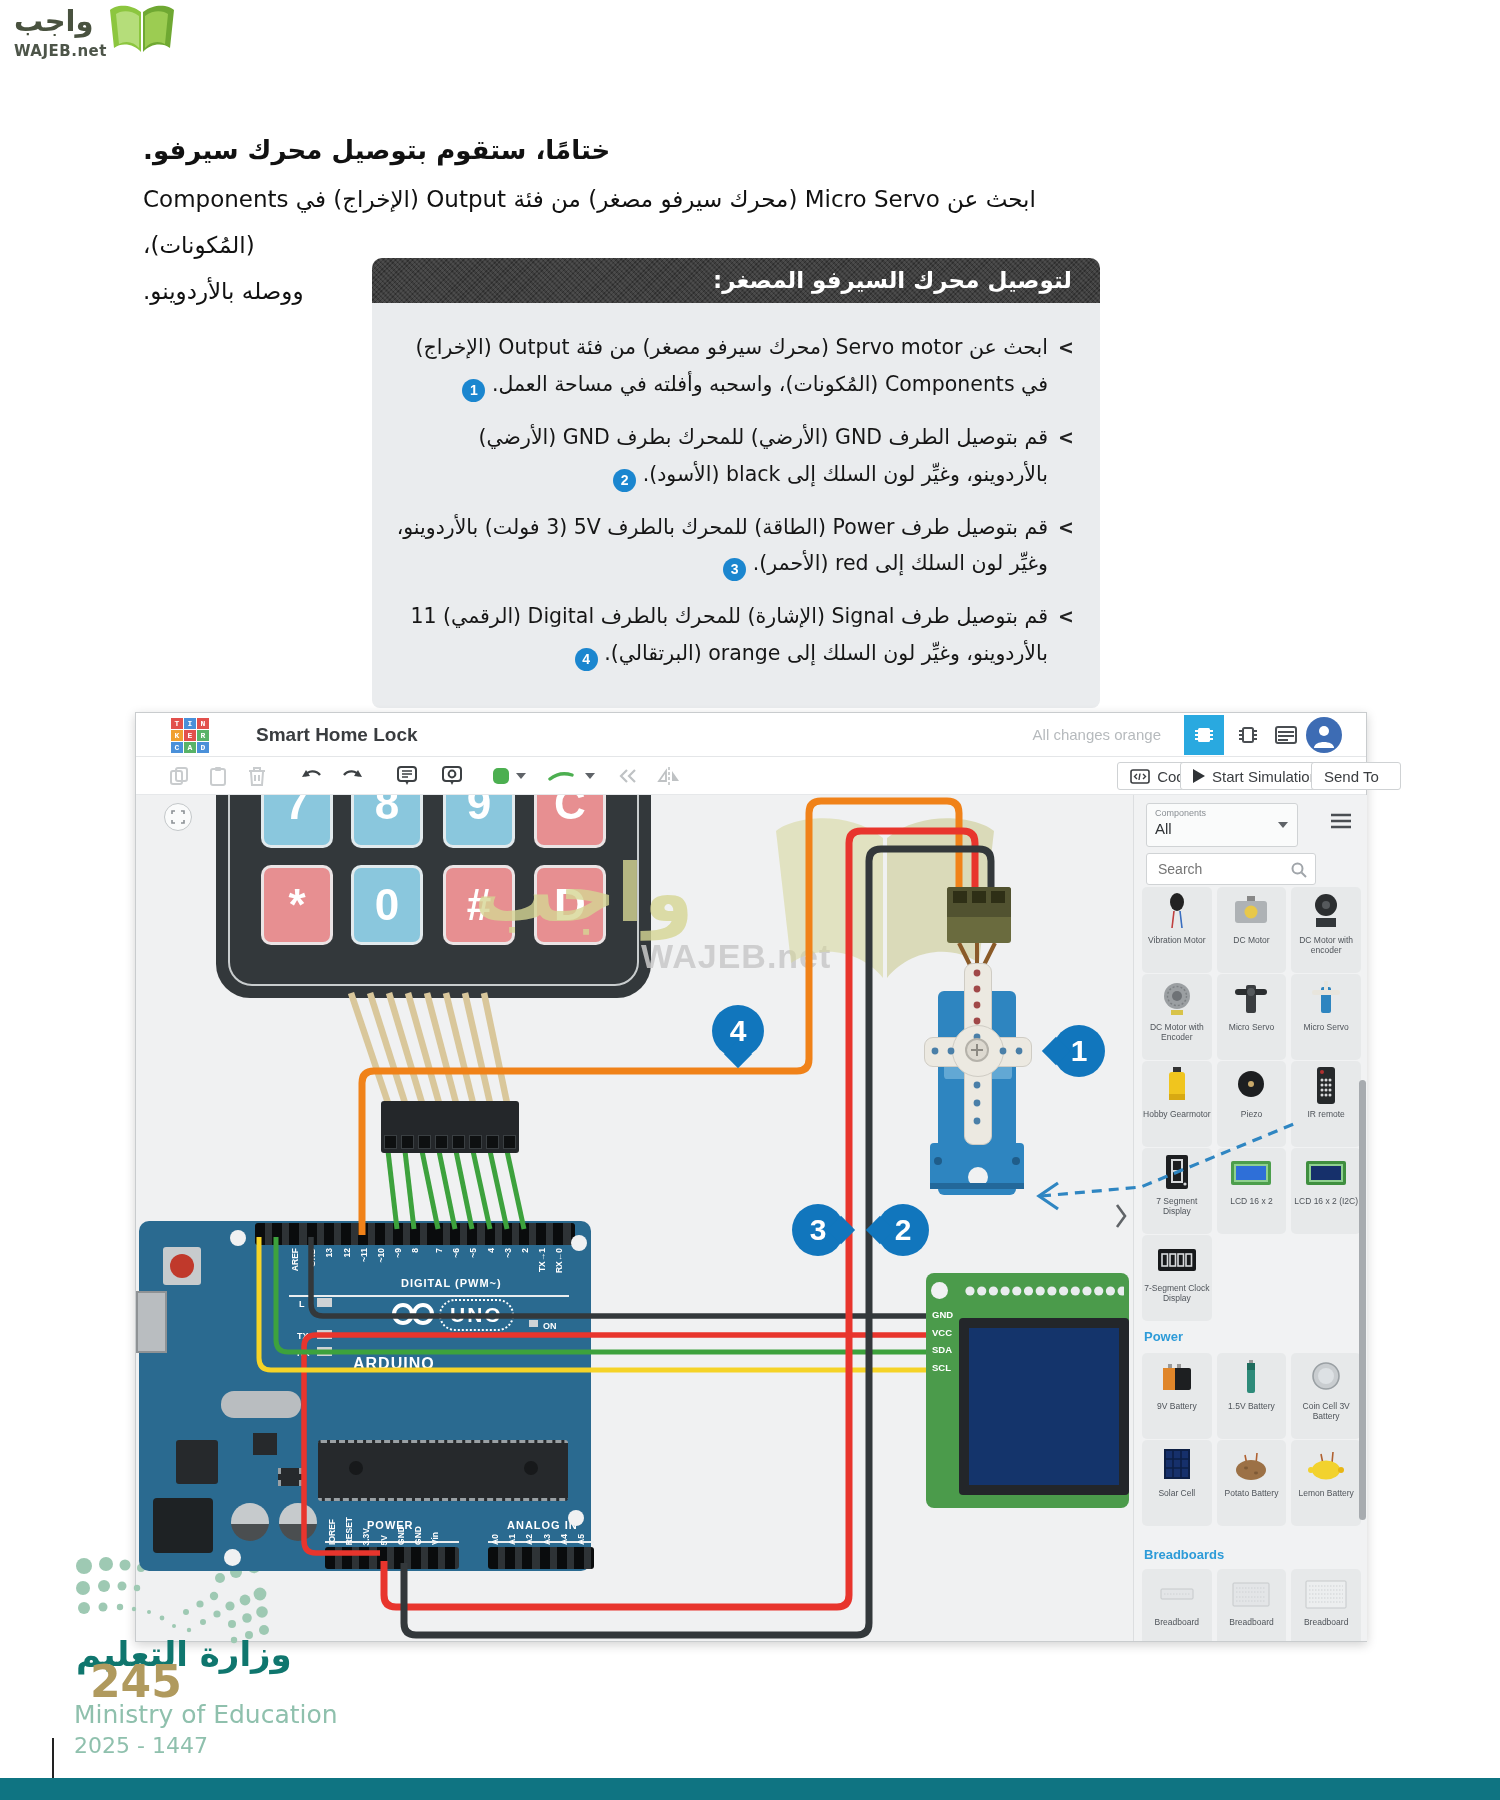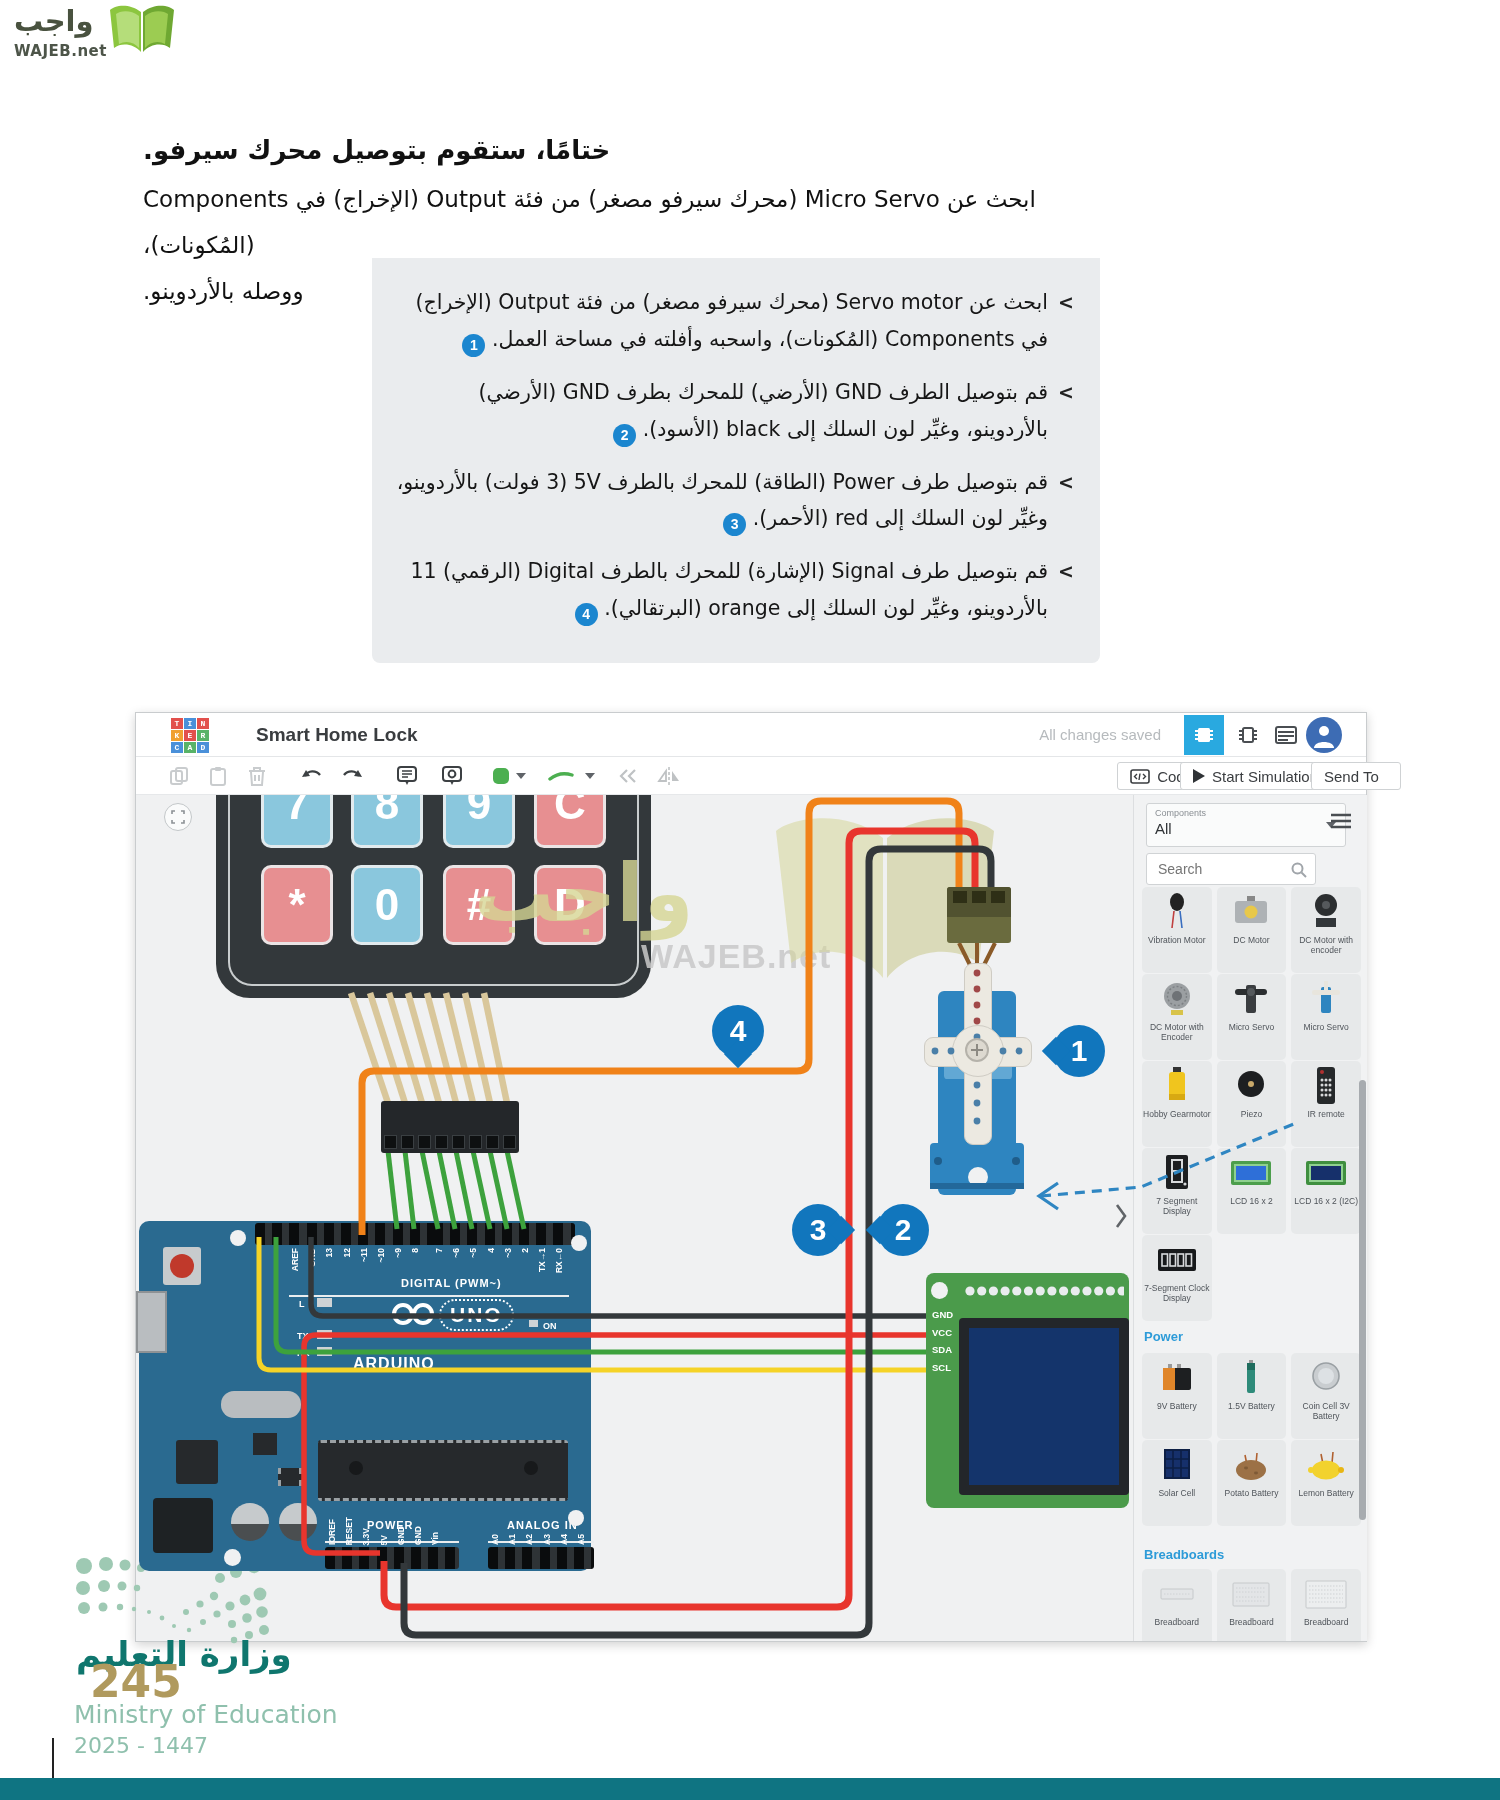--- a/index.html
+++ b/index.html
@@ -108,21 +108,21 @@
   .oconn i{position:absolute;top:4px;width:14px;height:12px;background:#2e2f16;}
 
   
   .pin{position:absolute;width:52px;height:52px;background:#1176bd;border-radius:50%;color:#fff;font-weight:bold;
        font-size:30px;display:flex;align-items:center;justify-content:center;z-index:60;
        font-family:"Liberation Sans",sans-serif;}
   .pin::before{content:"";position:absolute;width:20px;height:20px;background:#1176bd;transform:rotate(45deg);z-index:-1;}
   .pin.tl::before{left:-7px;top:16px;} .pin.tr::before{right:-7px;top:16px;} .pin.td::before{bottom:-7px;left:16px;}
 
   
-  .pdrop{position:absolute;left:12px;top:8px;width:150px;height:42px;background:#fafbfb;border:1px solid #d0d3d5;border-radius:3px;padding-left:48px;}
+  .pdrop{position:absolute;left:12px;top:8px;width:150px;height:42px;background:#fafbfb;border:1px solid #d0d3d5;border-radius:3px;}
   .pdrop .sm{position:absolute;left:8px;top:4px;font-size:9px;color:#8a8f94;}
   .pdrop .val{position:absolute;left:8px;top:16px;font-size:15px;color:#2f3336;}
   .psearch{position:absolute;left:12px;top:58px;width:170px;height:32px;background:#fff;border:1px solid #d0d3d5;border-radius:3px;box-sizing:border-box;}
   .psearch input{border:none;outline:none;background:transparent;width:170px;margin:6px 0 0 9px;font-size:14px;color:#6d7277;
                  font-family:"Liberation Sans","DejaVu Sans",sans-serif;}
   .pgrid{position:absolute;left:8px;width:219px;display:grid;grid-template-columns:repeat(3,1fr);grid-auto-rows:86px;gap:1px 5px;}
   .card{background:#e7e9ea;border-radius:5px;display:flex;flex-direction:column;align-items:center;padding-top:3px;box-sizing:border-box;}
   .card .lbl{font-size:8.5px;line-height:1.2;color:#4f545a;text-align:center;margin-top:1px;font-family:"Liberation Sans",sans-serif;}
   .psec{position:absolute;left:10px;font-size:13px;font-weight:bold;color:#2d9bd8;font-family:"Liberation Sans",sans-serif;}
   .pscroll{position:absolute;right:1px;top:285px;width:7px;height:440px;background:#a7abaf;border-radius:4px;}
@@ -153,20 +153,21 @@
     </svg>
   </div>
 
   <div class="abs intro" dir="rtl">
     <div class="l1">ختامًا، ستقوم بتوصيل محرك سيرفو.</div>
     <div class="l2">ابحث عن Micro Servo (محرك سيرفو مصغر) من فئة Output (الإخراج) في Components (المُكونات)،</div>
     <div class="l3">ووصله بالأردوينو.</div>
   </div>
 
   <div class="abs ibox">
+    <div class="hd">لتوصيل محرك السيرفو المصغر:</div>
     <div class="bd">
       <div class="bullet">
         <span class="mk" dir="ltr">&lt;</span><span>ابحث عن Servo motor (محرك سيرفو مصغر) من فئة Output (الإخراج) في Components (المُكونات)، واسحبه وأفلته في مساحة العمل. </span><span class="nbadge">1</span>
       </div>
       <div class="bullet">
         <span class="mk" dir="ltr">&lt;</span><span>قم بتوصيل الطرف GND (الأرضي) للمحرك بطرف GND (الأرضي) بالأردوينو، وغيِّر لون السلك إلى black (الأسود). </span><span class="nbadge">2</span>
       </div>
       <div class="bullet">
         <span class="mk" dir="ltr">&lt;</span><span>قم بتوصيل طرف Power (الطاقة) للمحرك بالطرف 5V (3 فولت) بالأردوينو، وغيِّر لون السلك إلى red (الأحمر). </span><span class="nbadge">3</span>
       </div>
@@ -184,21 +185,21 @@
           <span>I</span>
           <span>N</span>
           <span>K</span>
           <span>E</span>
           <span>R</span>
           <span>C</span>
           <span>A</span>
           <span>D</span>
         </div>
       <div class="wtitle">Smart Home Lock</div>
-      <div class="wstatus">All changes saved</div>
+      <div class="wstatus">All changes orange</div>
       <div class="tbicon bluebtn" style="right:142px;">
         <svg width="22" height="22" viewBox="0 0 22 22">
           <rect x="5" y="4" width="12" height="14" rx="1.5" fill="#fff"></rect>
           <g fill="#fff">
               <rect x="2" y="6" width="3" height="2"></rect>
               <rect x="2" y="10" width="3" height="2"></rect>
               <rect x="2" y="14" width="3" height="2"></rect>
           <rect x="17" y="6" width="3" height="2"></rect>
               <rect x="17" y="10" width="3" height="2"></rect>
               <rect x="17" y="14" width="3" height="2"></rect>

